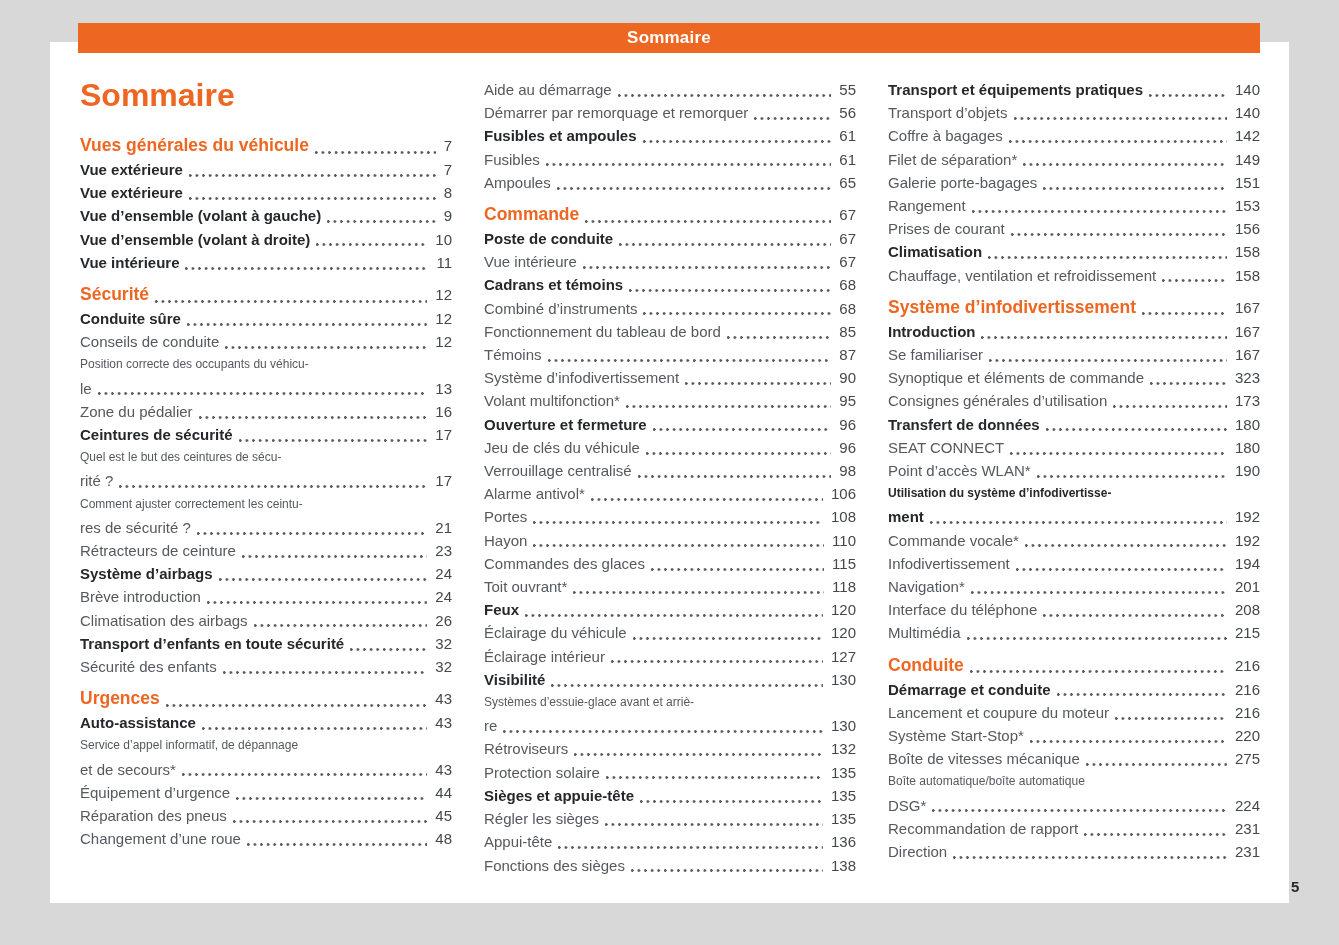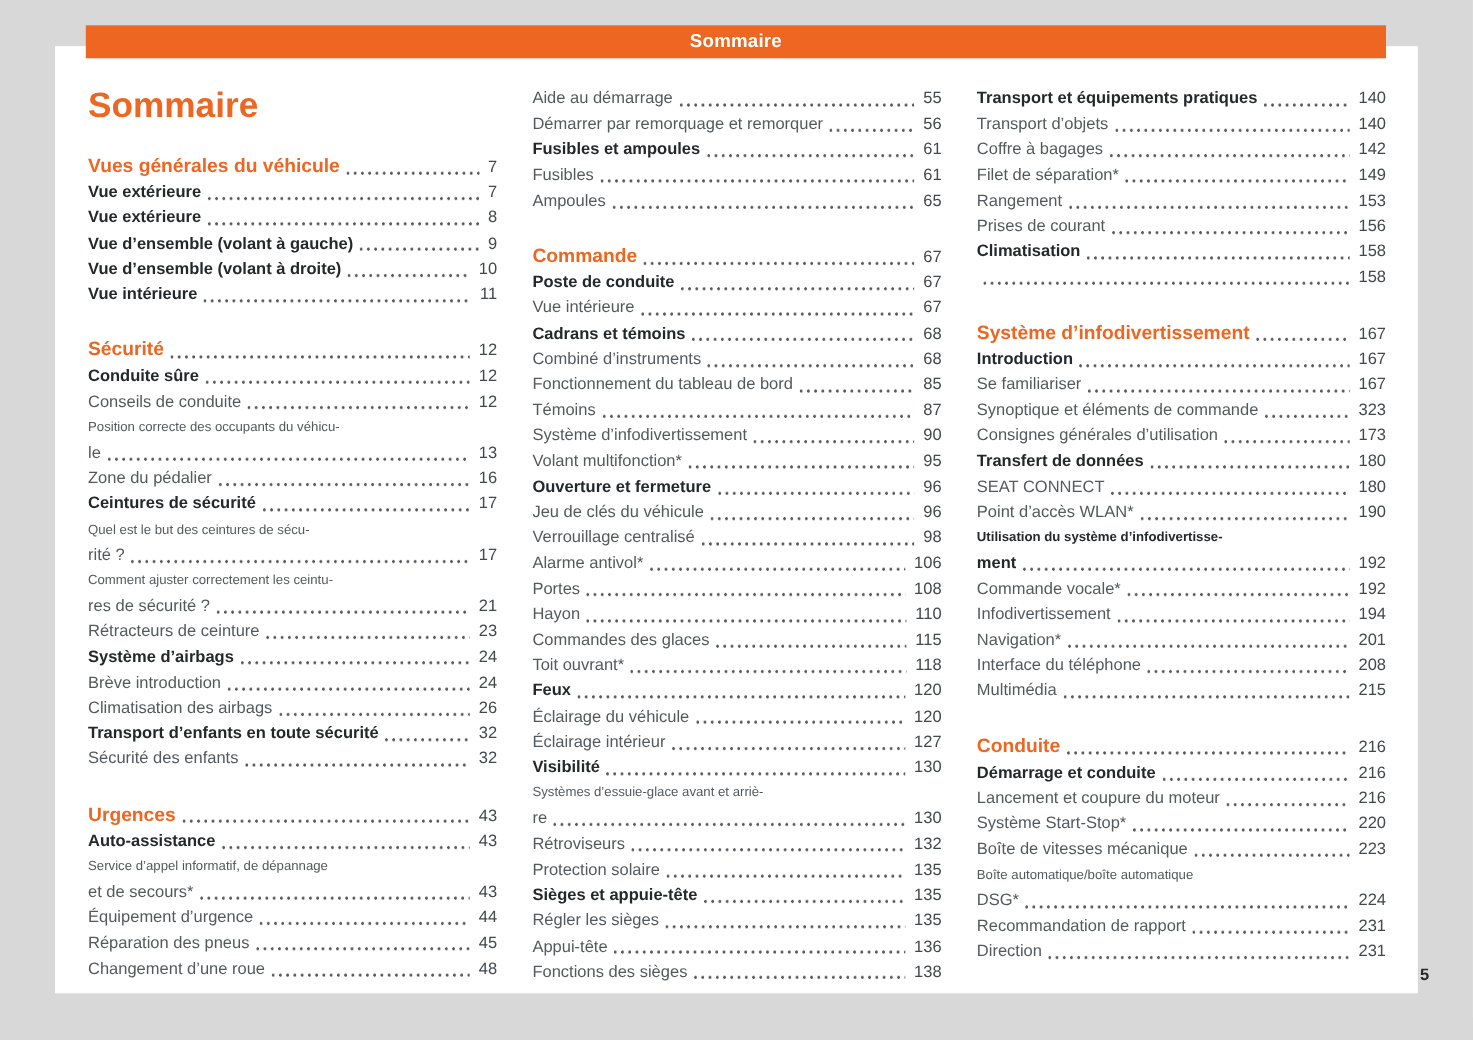--- a/index.html
+++ b/index.html
@@ -38,21 +38,21 @@
     font-size:32px;line-height:33px;font-weight:700;
     color:var(--accent);letter-spacing:0;
   }
   
   .entry{
     display:flex;align-items:baseline;
     line-height:23.2px;font-size:15px;color:var(--txt-normal);
   }
   .entry .lbl{white-space:nowrap;}
   .e-b .lbl{font-weight:700;color:var(--txt-bold);}
-  .e-s{margin-top:26px;justify-content:center;}
+  .e-s{margin-top:8px;justify-content:center;}
   .e-s .lbl{
     font-weight:700;color:var(--accent);
     font-size:17.5px;line-height:25px;
   }
   .pg{
     margin-left:6px;color:var(--txt-num);
     font-size:15px;font-weight:400;white-space:nowrap;
   }
   .leader{
     flex:1 0 10px;align-self:flex-end;
@@ -409,35 +409,41 @@
             <span class="lbl">Coffre à bagages</span>
             <span class="leader"></span>
             <span class="pg">142</span>
           </div>
           <div class="entry e-n">
             <span class="lbl">Filet de séparation*</span>
             <span class="leader"></span>
             <span class="pg">149</span>
           </div>
           <div class="entry e-n">
+            <span class="lbl">Galerie porte-bagages</span>
+            <span class="leader"></span>
+            <span class="pg">151</span>
+          </div>
+          <div class="entry e-n">
             <span class="lbl">Rangement</span>
             <span class="leader"></span>
             <span class="pg">153</span>
           </div>
           <div class="entry e-n">
             <span class="lbl">Prises de courant</span>
             <span class="leader"></span>
             <span class="pg">156</span>
           </div>
           <div class="entry e-b">
             <span class="lbl">Climatisation</span>
             <span class="leader"></span>
             <span class="pg">158</span>
           </div>
           <div class="entry e-n">
+            <span class="lbl">Chauffage, ventilation et refroidissement</span>
             <span class="leader"></span>
             <span class="pg">158</span>
           </div>
           <div class="entry e-s">
             <span class="lbl">Système d’infodivertissement</span>
             <span class="leader"></span>
             <span class="pg">167</span>
           </div>
           <div class="entry e-b">
             <span class="lbl">Introduction</span>
@@ -523,21 +529,21 @@
             <span class="pg">216</span>
           </div>
           <div class="entry e-n">
             <span class="lbl">Système Start-Stop*</span>
             <span class="leader"></span>
             <span class="pg">220</span>
           </div>
           <div class="entry e-n">
             <span class="lbl">Boîte de vitesses mécanique</span>
             <span class="leader"></span>
-            <span class="pg">223</span>
+            <span class="pg">275</span>
           </div>
           <div class="entry2 e-n">
             <div class="line1">Boîte automatique/boîte automatique</div>
             <div class="line2">
               <span class="lbl">DSG*</span>
               <span class="leader"></span>
               <span class="pg">224</span>
             </div>
           </div>
           <div class="entry e-n">

